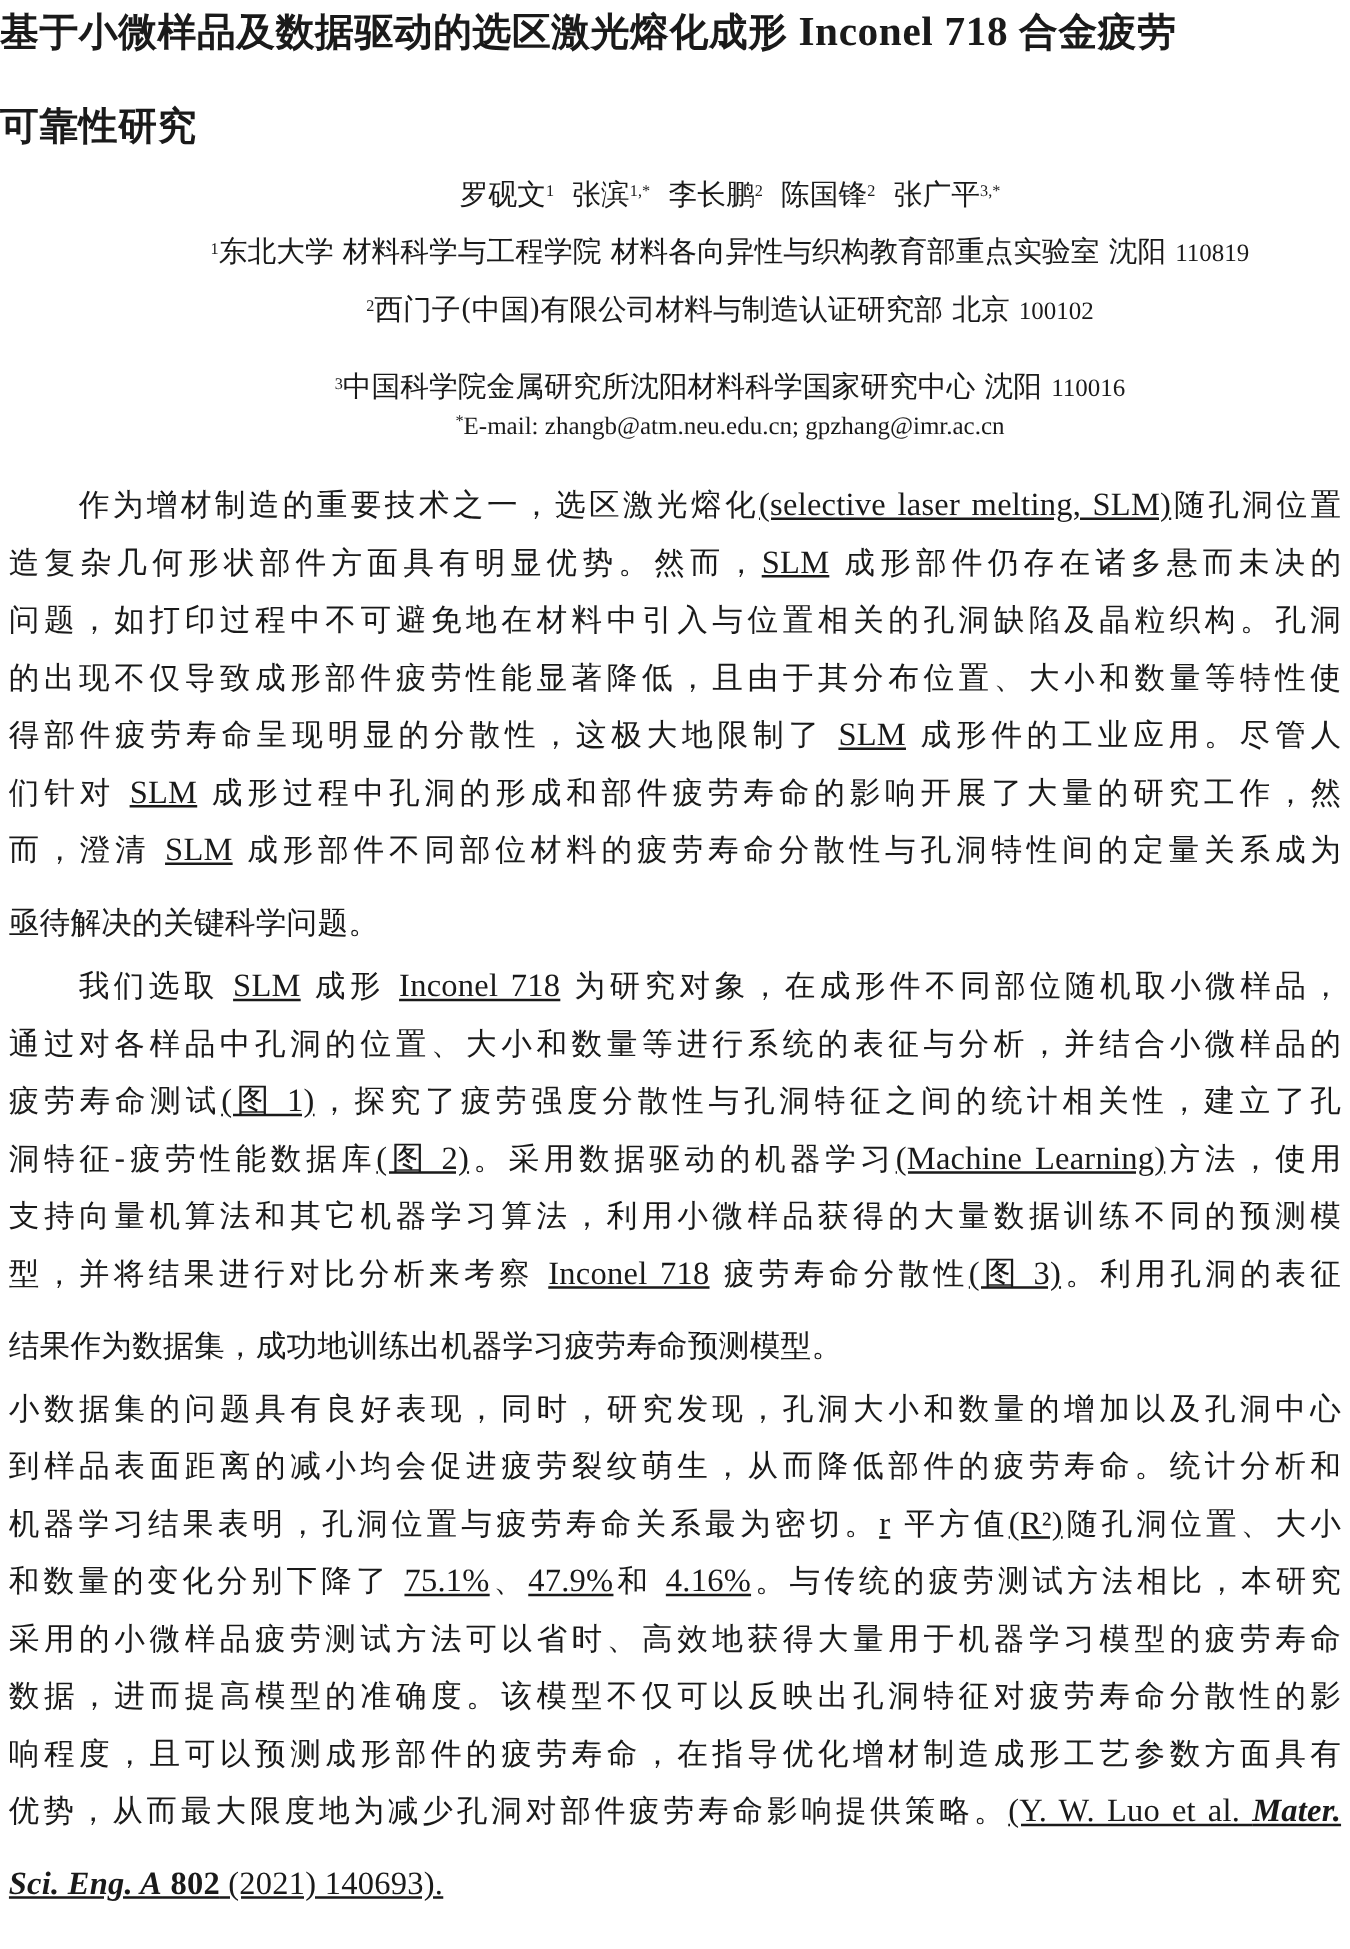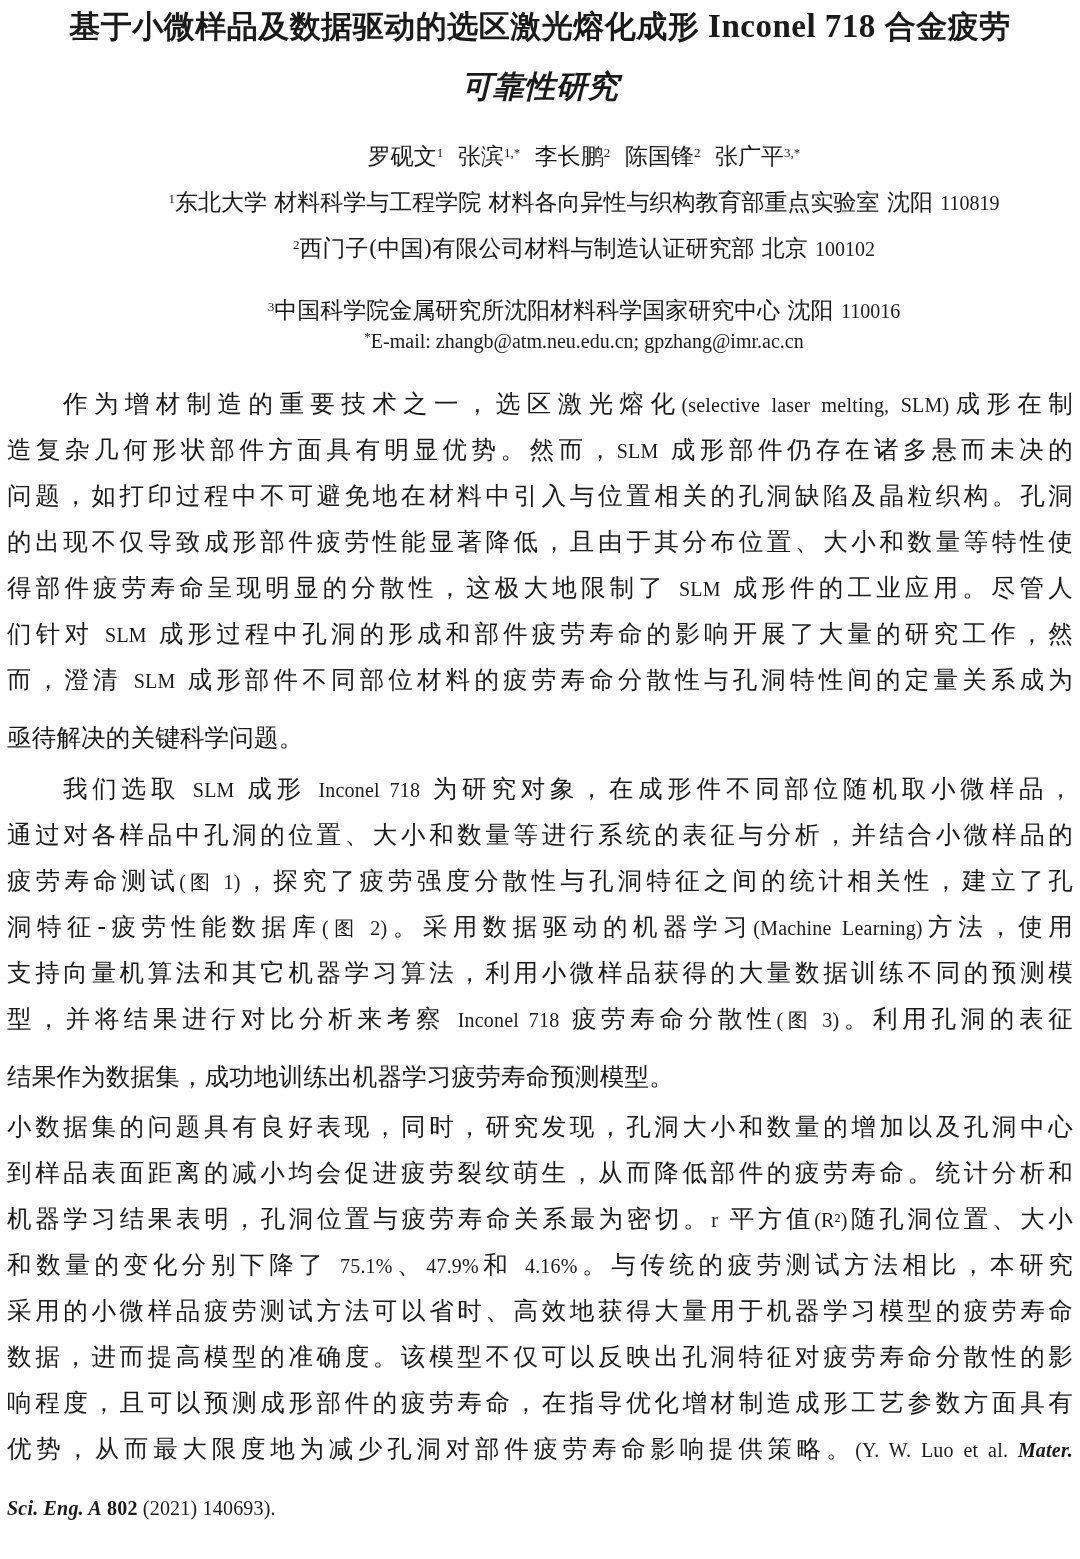--- a/index.html
+++ b/index.html
@@ -2,21 +2,21 @@
 <html><head>
 <meta charset="utf-8">
 <style>
   html, body { margin: 0; padding: 0; background: #ffffff; }
   body {
     width: 1080px; height: 1559px; overflow: hidden; position: relative;
     color: #1a1a1a;
     font-family: "DejaVu Serif", "Liberation Serif", serif;
   }
   .title {
-    position: absolute; left: 0; width: 1080px; text-align: center;
+    position: absolute; left: 0; width: 1080px; text-align: left;
     font-family: "DejaVu Sans", "Liberation Sans", sans-serif;
     font-weight: bold; font-size: 31px; letter-spacing: 0.5px;
     white-space: nowrap;
   }
   .title .latin { font-family: "Liberation Serif", serif; font-size: 33px; }
   .center-line {
     position: absolute; left: 0; width: 1080px; text-align: center;
     font-size: 23px; white-space: nowrap; padding-left: 44px;
   }
   .center-line .latin { font-family: "Liberation Serif", serif; font-size: 20px; }
@@ -24,31 +24,31 @@
   .para { position: absolute; left: 7px; width: 1066px; }
   .line {
     height: 46px; line-height: 46px; font-size: 24.5px;
     white-space: nowrap; overflow: hidden;
     text-align: justify; text-align-last: justify;
     font-family: "DejaVu Sans", "Liberation Sans", sans-serif;
     letter-spacing: 0.2px;
   }
   .line.last { text-align-last: left; margin-top: 12px; }
   .line.indent { padding-left: 56px; }
-  .en { font-family: "Liberation Serif", serif; font-size: 20px; }
+  .en { font-family: "Liberation Serif", serif; font-size: 26px; text-decoration: underline; }
   .it { font-style: italic; font-weight: bold; }
   .bd { font-weight: bold; }
 </style>
 </head>
 <body>
 
 <div class="title" style="top:4px; height:44px; line-height:44px;">
   <span>基于小微样品及数据驱动的选区激光熔化成形</span><span class="latin"> Inconel 718 </span><span>合金疲劳</span>
 </div>
-<div class="title" style="top:64px; height:44px; line-height:44px;font-style:italic;">可靠性研究</div>
+<div class="title" style="top:79px; height:44px; line-height:44px;">可靠性研究</div>
 
 <div class="center-line" style="top:138px; height:36px; line-height:36px;">
   <span><span>罗砚文</span><sup>1</sup></span>&nbsp;
   <span><span>张滨</span><sup>1,*</sup></span>&nbsp;
   <span><span>李长鹏</span><sup>2</sup></span>&nbsp;
   <span><span>陈国锋</span><sup>2</sup></span>&nbsp;
   <span><span>张广平</span><sup>3,*</sup></span>
 </div>
 
 <div class="center-line" style="top:184px; height:36px; line-height:36px;">
@@ -58,21 +58,21 @@
   <sup>2</sup><span>西门子(中国)有限公司材料与制造认证研究部  北京  </span><span class="latin">100102</span>
 </div>
 <div class="center-line" style="top:292px; height:36px; line-height:36px;">
   <sup>3</sup><span>中国科学院金属研究所沈阳材料科学国家研究中心  沈阳 </span><span class="latin">110016</span>
 </div>
 <div class="center-line" style="top:321px; height:38px; line-height:38px;">
   <sup>*</sup><span class="latin">E-mail: zhangb@atm.neu.edu.cn; gpzhang@imr.ac.cn</span>
 </div>
 
 <div class="para" style="top:381px;">
-  <div class="line indent"><span>作为增材制造的重要技术之一，选区激光熔化</span><span class="en">(selective laser melting, SLM)</span><span>成形在制</span></div>
+  <div class="line indent"><span>作为增材制造的重要技术之一，选区激光熔化</span><span class="en">(selective laser melting, SLM)</span><span>随孔洞位置</span></div>
   <div class="line"><span>造复杂几何形状部件方面具有明显优势。然而，</span><span class="en">SLM</span><span> 成形部件仍存在诸多悬而未决的</span></div>
   <div class="line"><span>问题，如打印过程中不可避免地在材料中引入与位置相关的孔洞缺陷及晶粒织构。孔洞</span></div>
   <div class="line"><span>的出现不仅导致成形部件疲劳性能显著降低，且由于其分布位置、大小和数量等特性使</span></div>
   <div class="line"><span>得部件疲劳寿命呈现明显的分散性，这极大地限制了 </span><span class="en">SLM</span><span> 成形件的工业应用。尽管人</span></div>
   <div class="line"><span>们针对 </span><span class="en">SLM</span><span> 成形过程中孔洞的形成和部件疲劳寿命的影响开展了大量的研究工作，然</span></div>
   <div class="line"><span>而，澄清 </span><span class="en">SLM</span><span> 成形部件不同部位材料的疲劳寿命分散性与孔洞特性间的定量关系成为</span></div>
   <div class="line last"><span>亟待解决的关键科学问题。</span></div>
 </div>
 
 <div class="para" style="top:766px;">

